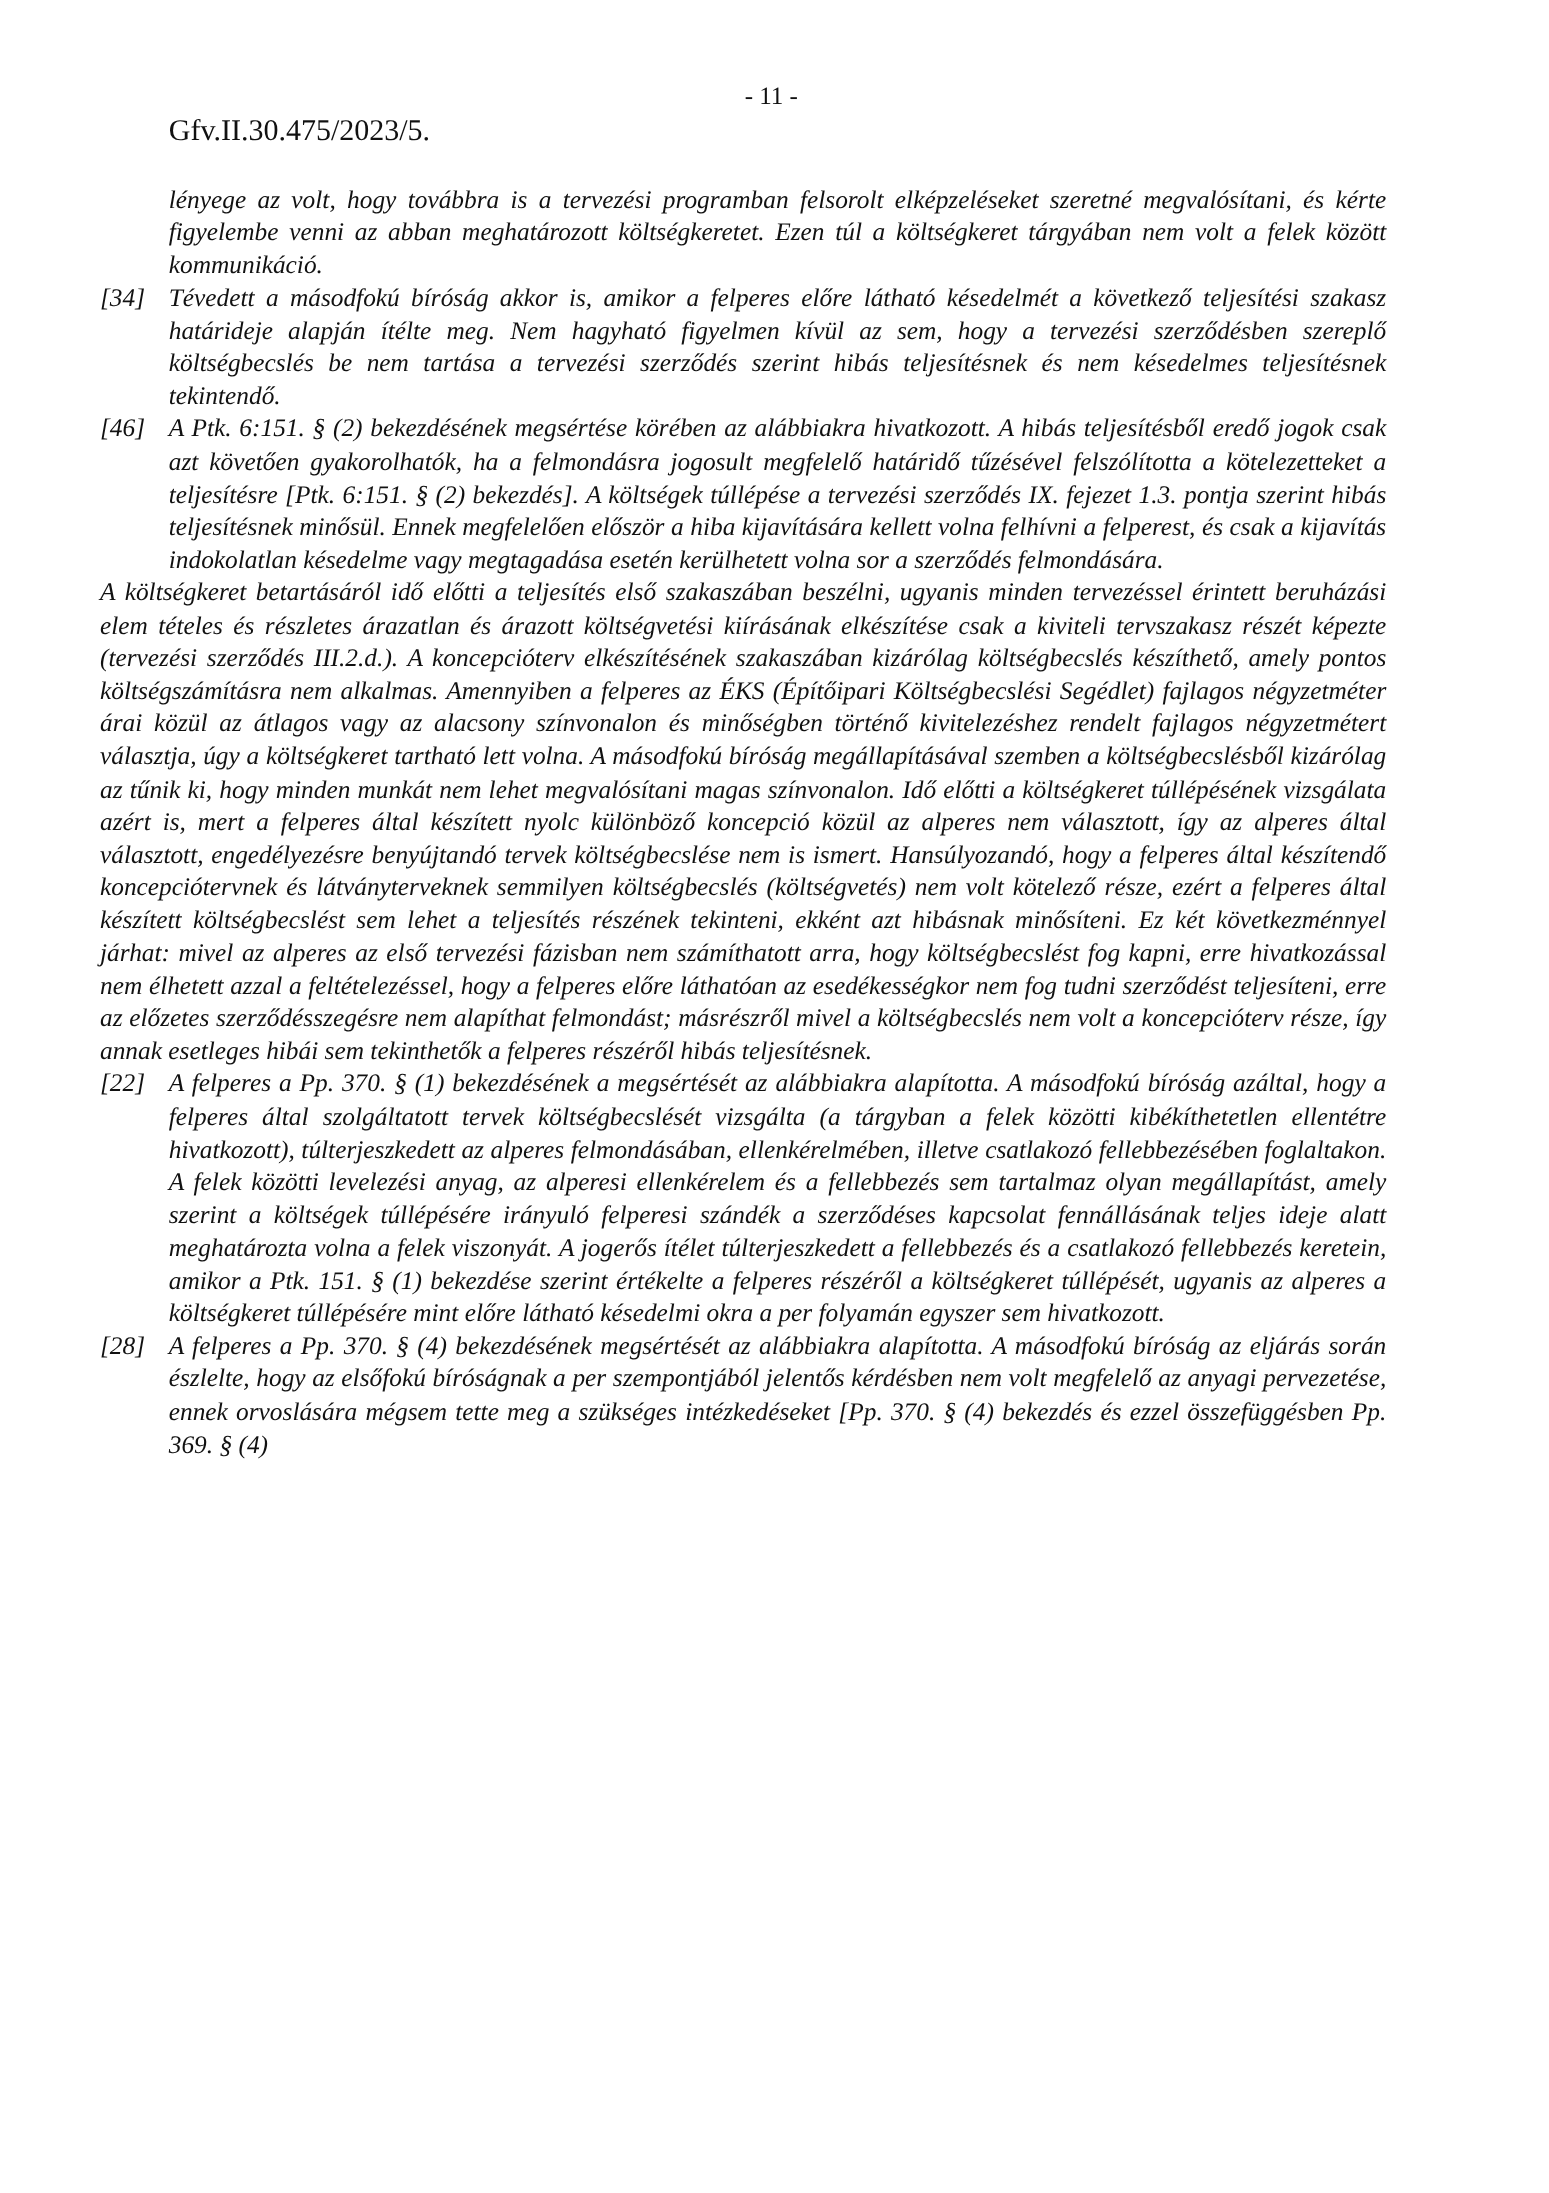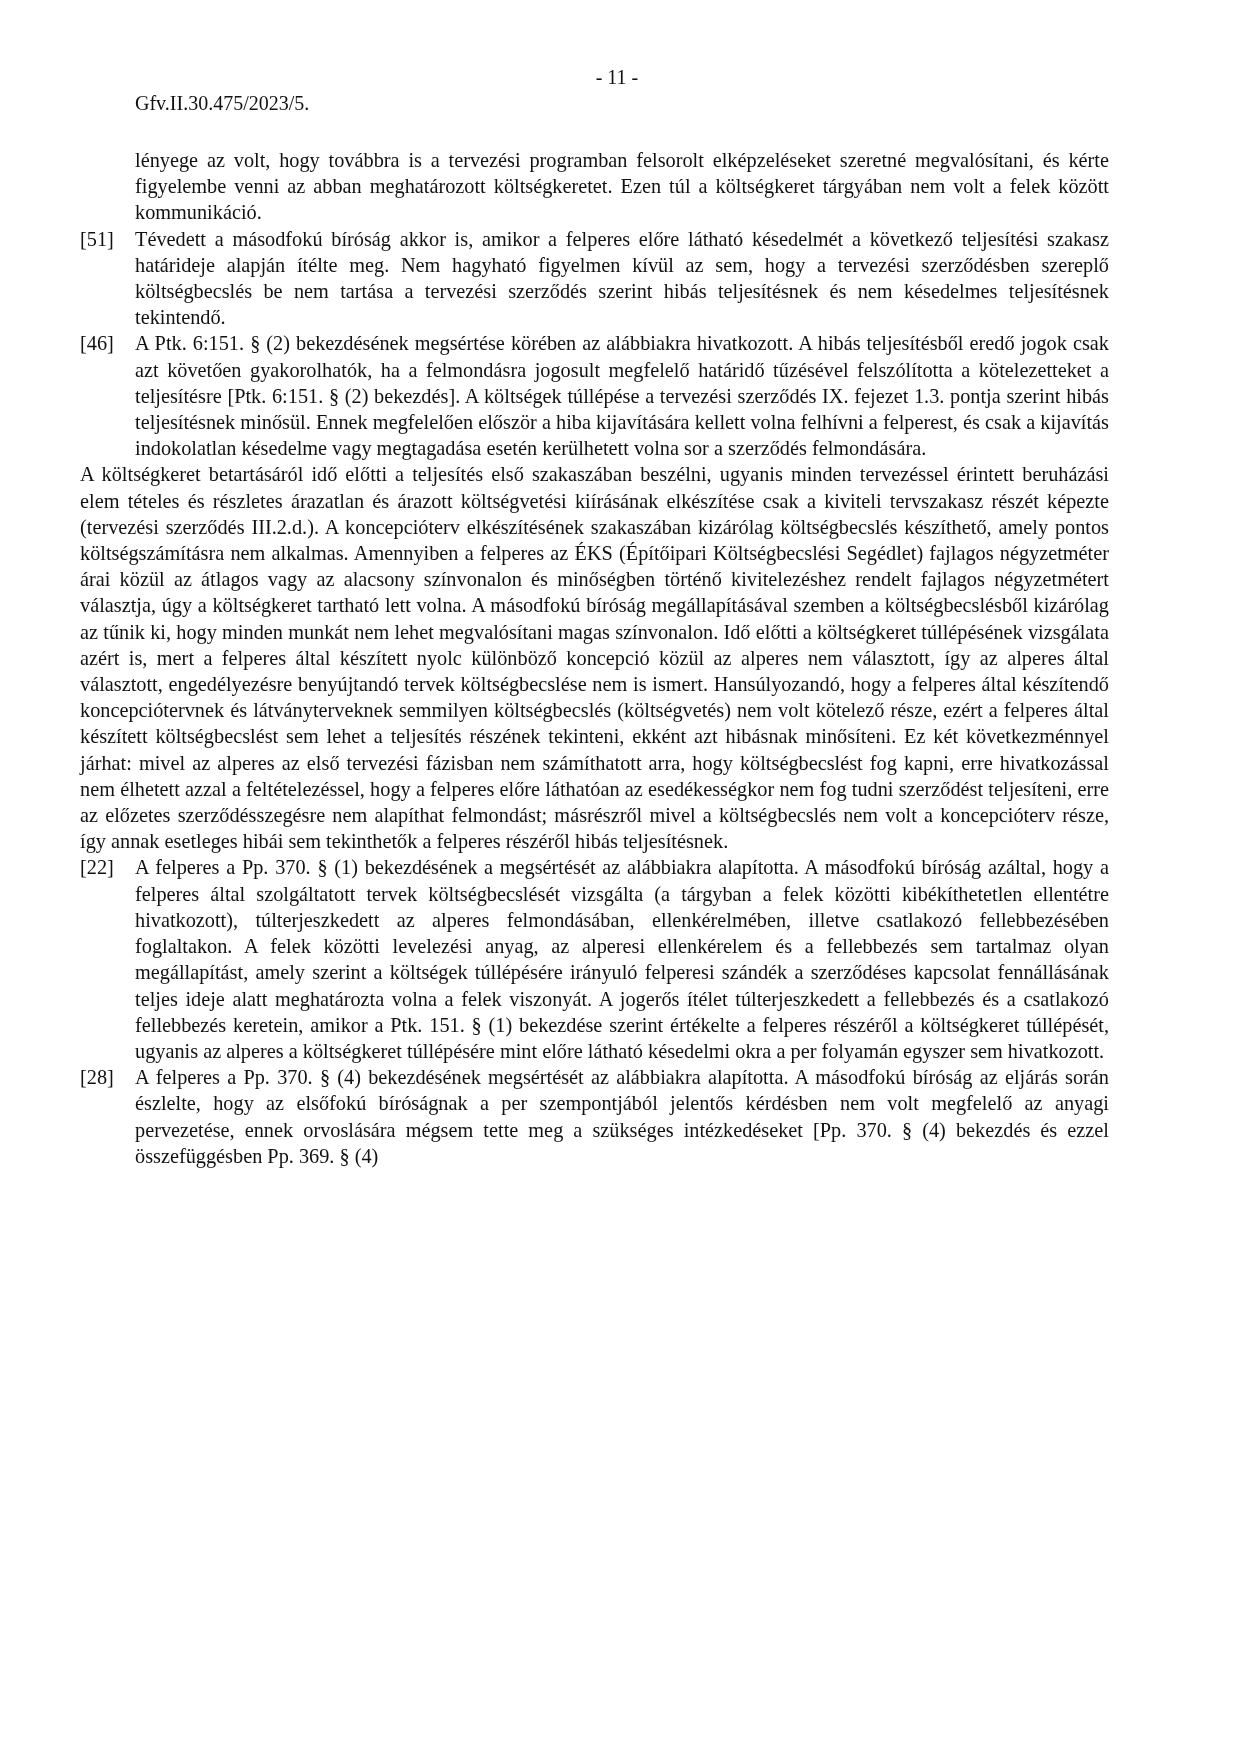--- a/index.html
+++ b/index.html
@@ -1,36 +1,36 @@
 <!DOCTYPE html>
 <html><head>
 <meta charset="utf-8">
 <style>
   html, body { margin: 0; padding: 0; background: #ffffff; }
   body { width: 1239px; height: 1754px; position: relative; overflow: hidden;
          font-family: "Liberation Serif", "DejaVu Serif", serif; color: #111; }
   .page-number { position: absolute; top: 66px; left: 0; width: 1234px; text-align: center; font-size: 20px; }
-  .case-number { position: absolute; top: 92px; left: 135px; font-size: 20px; }
-  .body { position: absolute; top: 147px; left: 80px; width: 1029px; font-size: 20.3px; line-height: 26.2px; }
+  .case-number { position: absolute; top: 92px; left: 135px; font-size: 24px; }
+  .body { position: absolute; top: 147px; left: 80px; width: 1029px; font-size: 20.3px; line-height: 26.2px; font-style: italic; }
   .para { display: flex; }
   .para-num { width: 55px; flex: 0 0 55px; }
   .para-text { flex: 1; text-align: justify; }
   .cont { margin-left: 55px; text-align: justify; }
 </style>
 </head>
 <body>
 
 <div class="page-number">- 11 -</div>
 <div class="case-number">Gfv.II.30.475/2023/5.</div>
 
 <div class="body">
   <div class="cont">lényege az volt, hogy továbbra is a tervezési programban felsorolt elképzeléseket szeretné megvalósítani, és kérte figyelembe venni az abban meghatározott költségkeretet. Ezen túl a költségkeret tárgyában nem volt a felek között kommunikáció.</div>
 
   <div class="para">
-    <span class="para-num">[51]</span>
+    <span class="para-num">[34]</span>
     <span class="para-text">Tévedett a másodfokú bíróság akkor is, amikor a felperes előre látható késedelmét a következő teljesítési szakasz határideje alapján ítélte meg. Nem hagyható figyelmen kívül az sem, hogy a tervezési szerződésben szereplő költségbecslés be nem tartása a tervezési szerződés szerint hibás teljesítésnek és nem késedelmes teljesítésnek tekintendő.</span>
   </div>
   <div class="para">
     <span class="para-num">[46]</span>
     <span class="para-text">A Ptk. 6:151. § (2) bekezdésének megsértése körében az alábbiakra hivatkozott. A hibás teljesítésből eredő jogok csak azt követően gyakorolhatók, ha a felmondásra jogosult megfelelő határidő tűzésével felszólította a kötelezetteket a teljesítésre [Ptk. 6:151. § (2) bekezdés]. A költségek túllépése a tervezési szerződés IX. fejezet 1.3. pontja szerint hibás teljesítésnek minősül. Ennek megfelelően először a hiba kijavítására kellett volna felhívni a felperest, és csak a kijavítás indokolatlan késedelme vagy megtagadása esetén kerülhetett volna sor a szerződés felmondására.</span>
   </div>
   <div class="para">
     <span class="para-text">A költségkeret betartásáról idő előtti a teljesítés első szakaszában beszélni, ugyanis minden tervezéssel érintett beruházási elem tételes és részletes árazatlan és árazott költségvetési kiírásának elkészítése csak a kiviteli tervszakasz részét képezte (tervezési szerződés III.2.d.). A koncepcióterv elkészítésének szakaszában kizárólag költségbecslés készíthető, amely pontos költségszámításra nem alkalmas. Amennyiben a felperes az ÉKS (Építőipari Költségbecslési Segédlet) fajlagos négyzetméter árai közül az átlagos vagy az alacsony színvonalon és minőségben történő kivitelezéshez rendelt fajlagos négyzetmétert választja, úgy a költségkeret tartható lett volna. A másodfokú bíróság megállapításával szemben a költségbecslésből kizárólag az tűnik ki, hogy minden munkát nem lehet megvalósítani magas színvonalon. Idő előtti a költségkeret túllépésének vizsgálata azért is, mert a felperes által készített nyolc különböző koncepció közül az alperes nem választott, így az alperes által választott, engedélyezésre benyújtandó tervek költségbecslése nem is ismert. Hansúlyozandó, hogy a felperes által készítendő koncepciótervnek és látványterveknek semmilyen költségbecslés (költségvetés) nem volt kötelező része, ezért a felperes által készített költségbecslést sem lehet a teljesítés részének tekinteni, ekként azt hibásnak minősíteni. Ez két következménnyel járhat: mivel az alperes az első tervezési fázisban nem számíthatott arra, hogy költségbecslést fog kapni, erre hivatkozással nem élhetett azzal a feltételezéssel, hogy a felperes előre láthatóan az esedékességkor nem fog tudni szerződést teljesíteni, erre az előzetes szerződésszegésre nem alapíthat felmondást; másrészről mivel a költségbecslés nem volt a koncepcióterv része, így annak esetleges hibái sem tekinthetők a felperes részéről hibás teljesítésnek.</span>
   </div>
   <div class="para">

